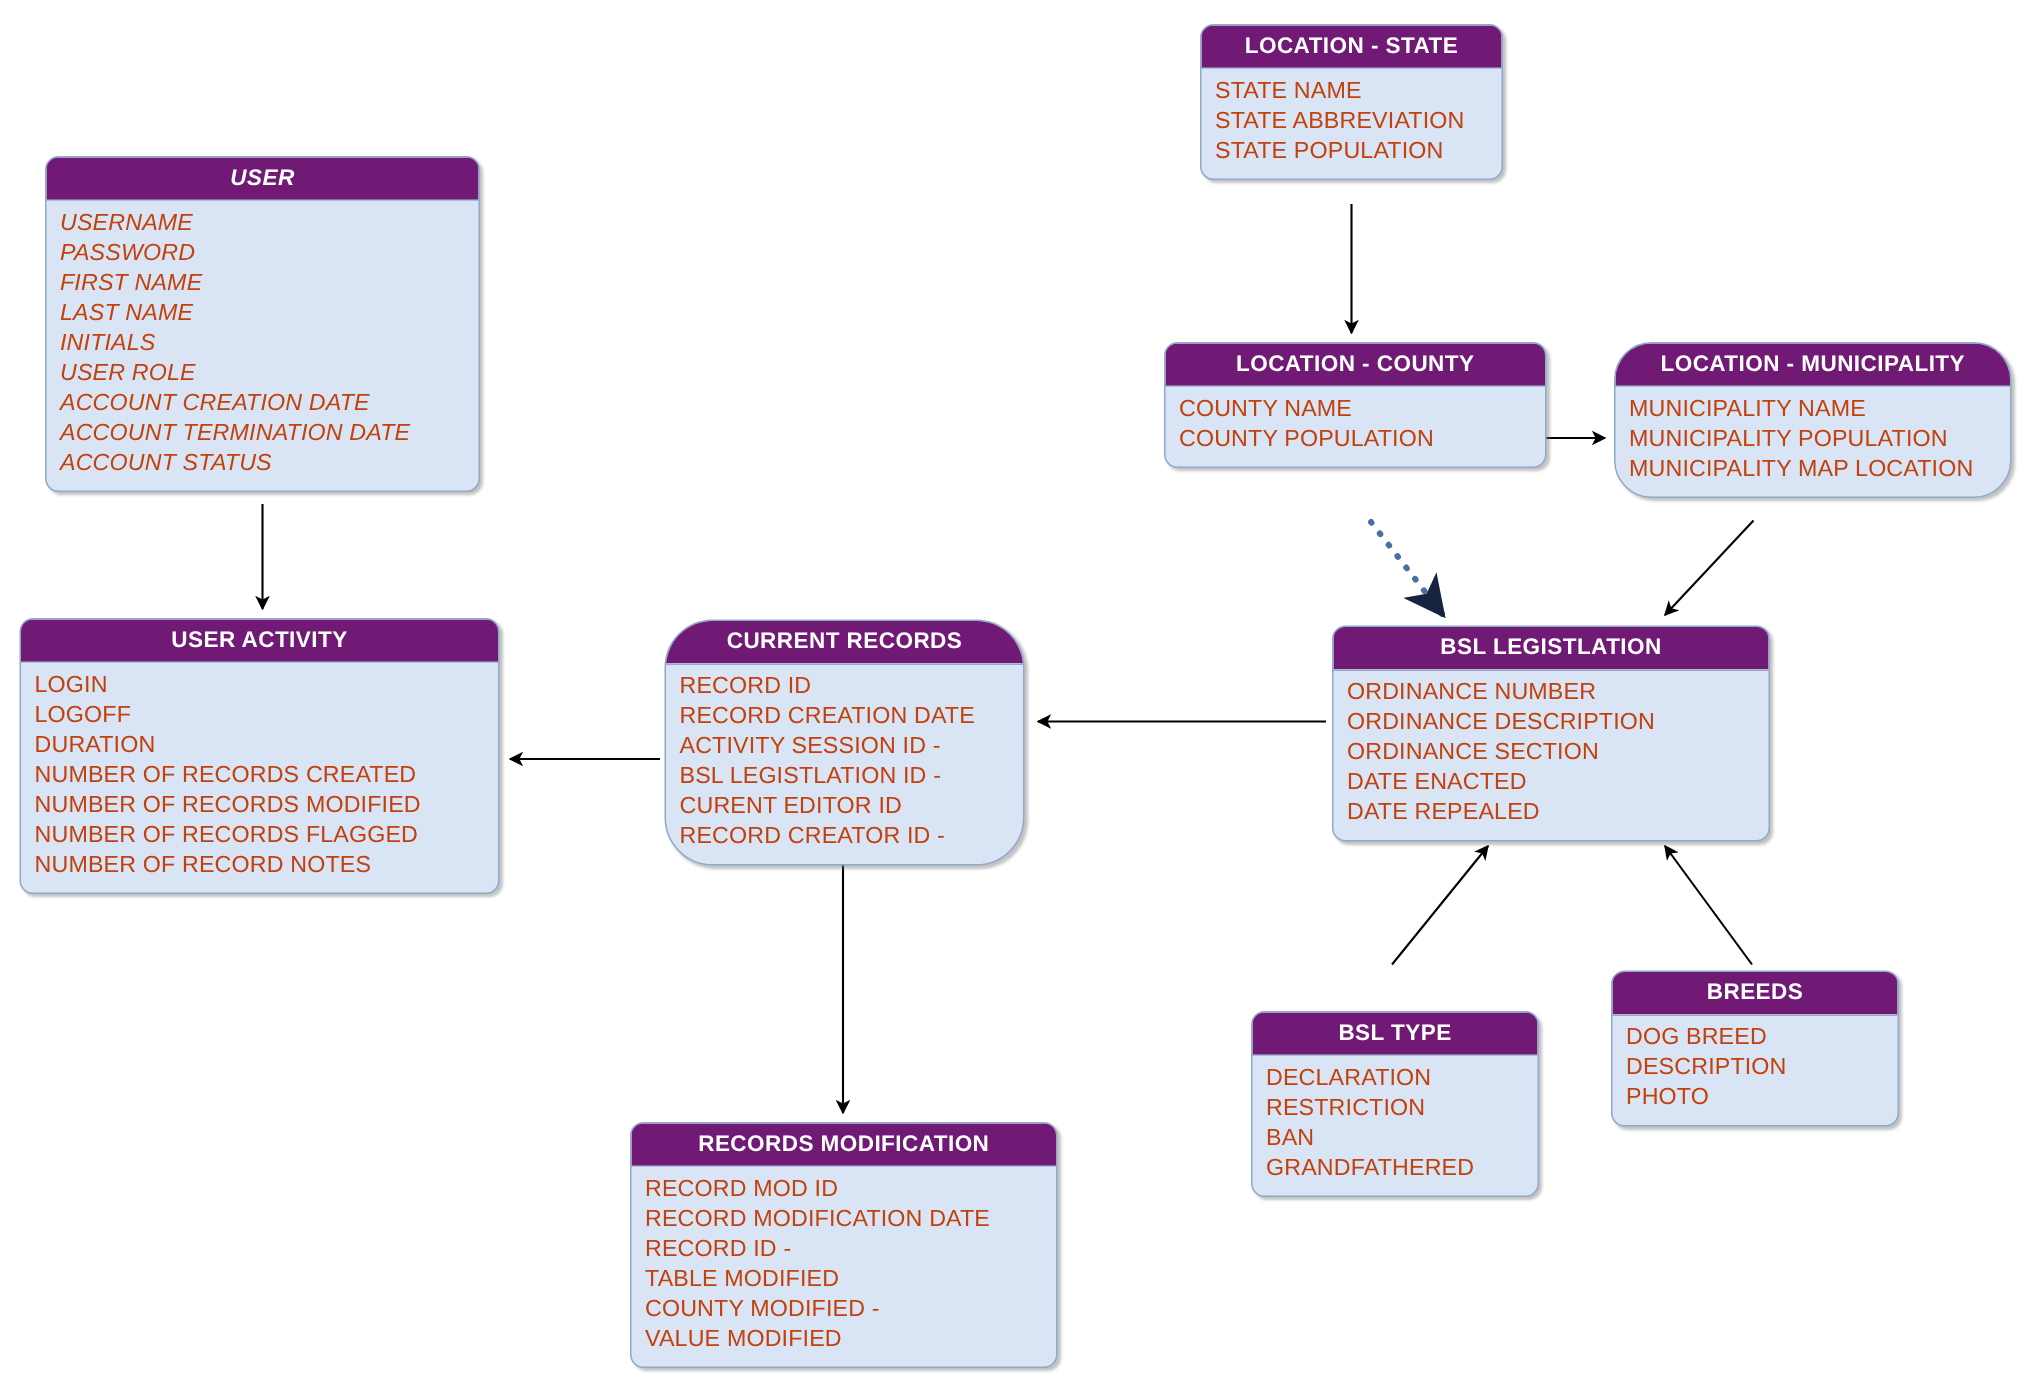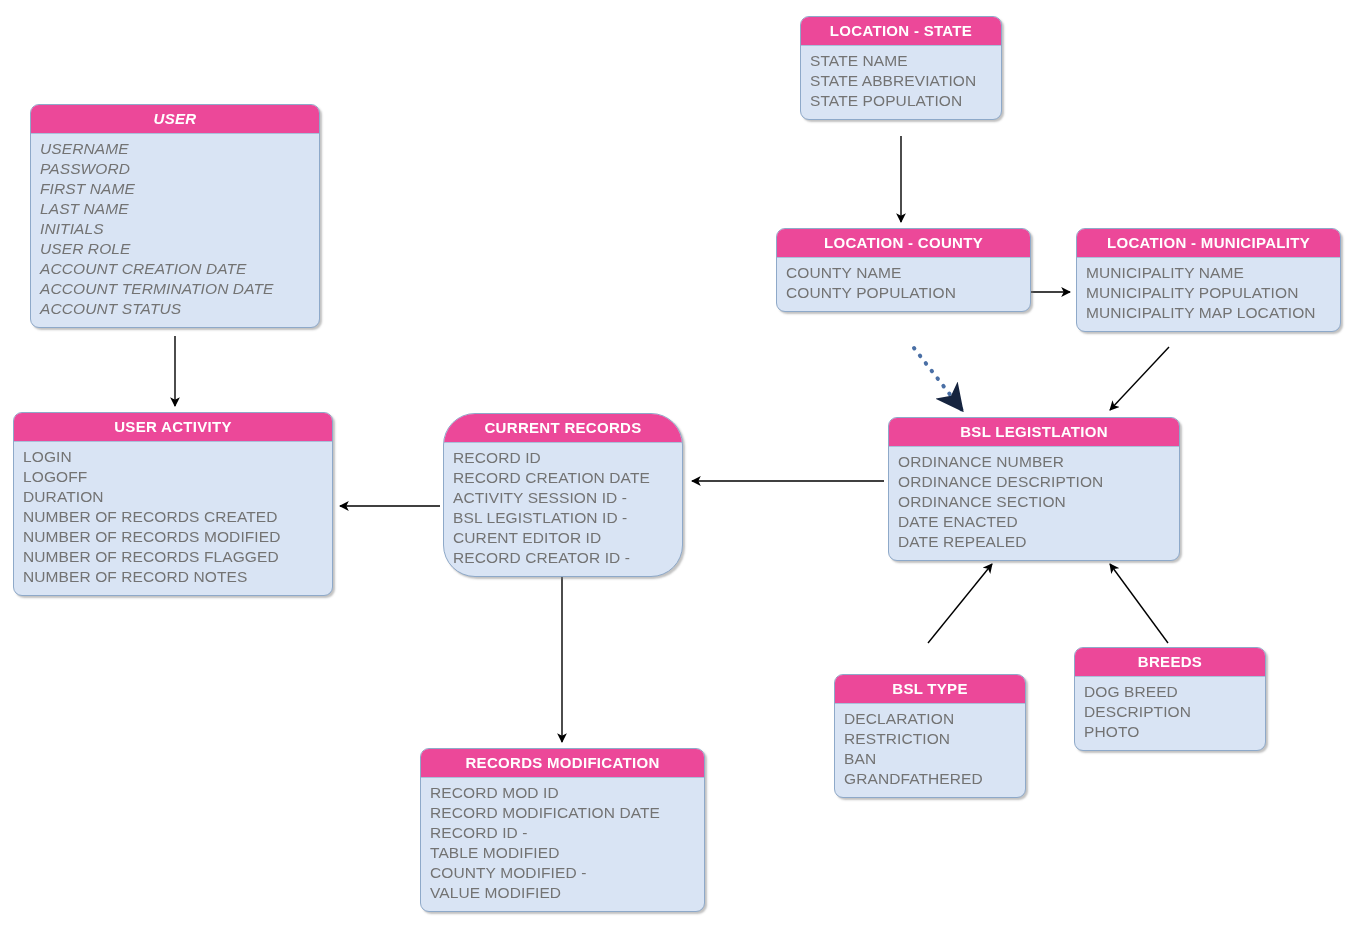--- a/index.html
+++ b/index.html
@@ -30,38 +30,38 @@
   .entity {
     position: absolute;
     box-sizing: border-box;
     border: 1px solid #8ea9c9;
     border-radius: 9px;
     background: #d9e4f4;
     box-shadow: 2px 2px 2px rgba(120,120,120,0.45);
     overflow: hidden;
   }
   .entity-header {
-    background: #ec4899;
+    background: #701a75;
     color: #ffffff;
     font-size: 15px;
     font-weight: bold;
     letter-spacing: 0.3px;
     text-align: center;
     padding: 5px 6px 6px 6px;
     line-height: 17px;
     border-bottom: 1px solid #a9c0da;
     white-space: nowrap;
   }
   .entity-body {
     padding: 5px 9px 8px 9px;
   }
   .attr {
     font-size: 15.5px;
     line-height: 20px;
-    color: #737373;
+    color: #c2410c;
     white-space: nowrap;
     letter-spacing: 0.1px;
   }
 </style>
 </head>
 <body>
 
 <div id="canvas">
 
   <svg id="edges" viewBox="0 0 1348 932" xmlns="http://www.w3.org/2000/svg">
@@ -144,21 +144,21 @@
           <div class="attr">STATE POPULATION</div>
         </div>
       </div>
       <div class="entity" style="left: 776px; top: 228px; width: 255px;">
         <div class="entity-header">LOCATION - COUNTY</div>
         <div class="entity-body">
           <div class="attr">COUNTY NAME</div>
           <div class="attr">COUNTY POPULATION</div>
         </div>
       </div>
-      <div class="entity" style="left: 1076px; top: 228px; width: 265px;">
+      <div class="entity" style="left: 1076px; top: 228px; width: 265px; border-radius: 25px;">
         <div class="entity-header">LOCATION - MUNICIPALITY</div>
         <div class="entity-body">
           <div class="attr">MUNICIPALITY NAME</div>
           <div class="attr">MUNICIPALITY POPULATION</div>
           <div class="attr">MUNICIPALITY MAP LOCATION</div>
         </div>
       </div>
       <div class="entity" style="left: 888px; top: 417px; width: 292px;">
         <div class="entity-header">BSL LEGISTLATION</div>
         <div class="entity-body">

